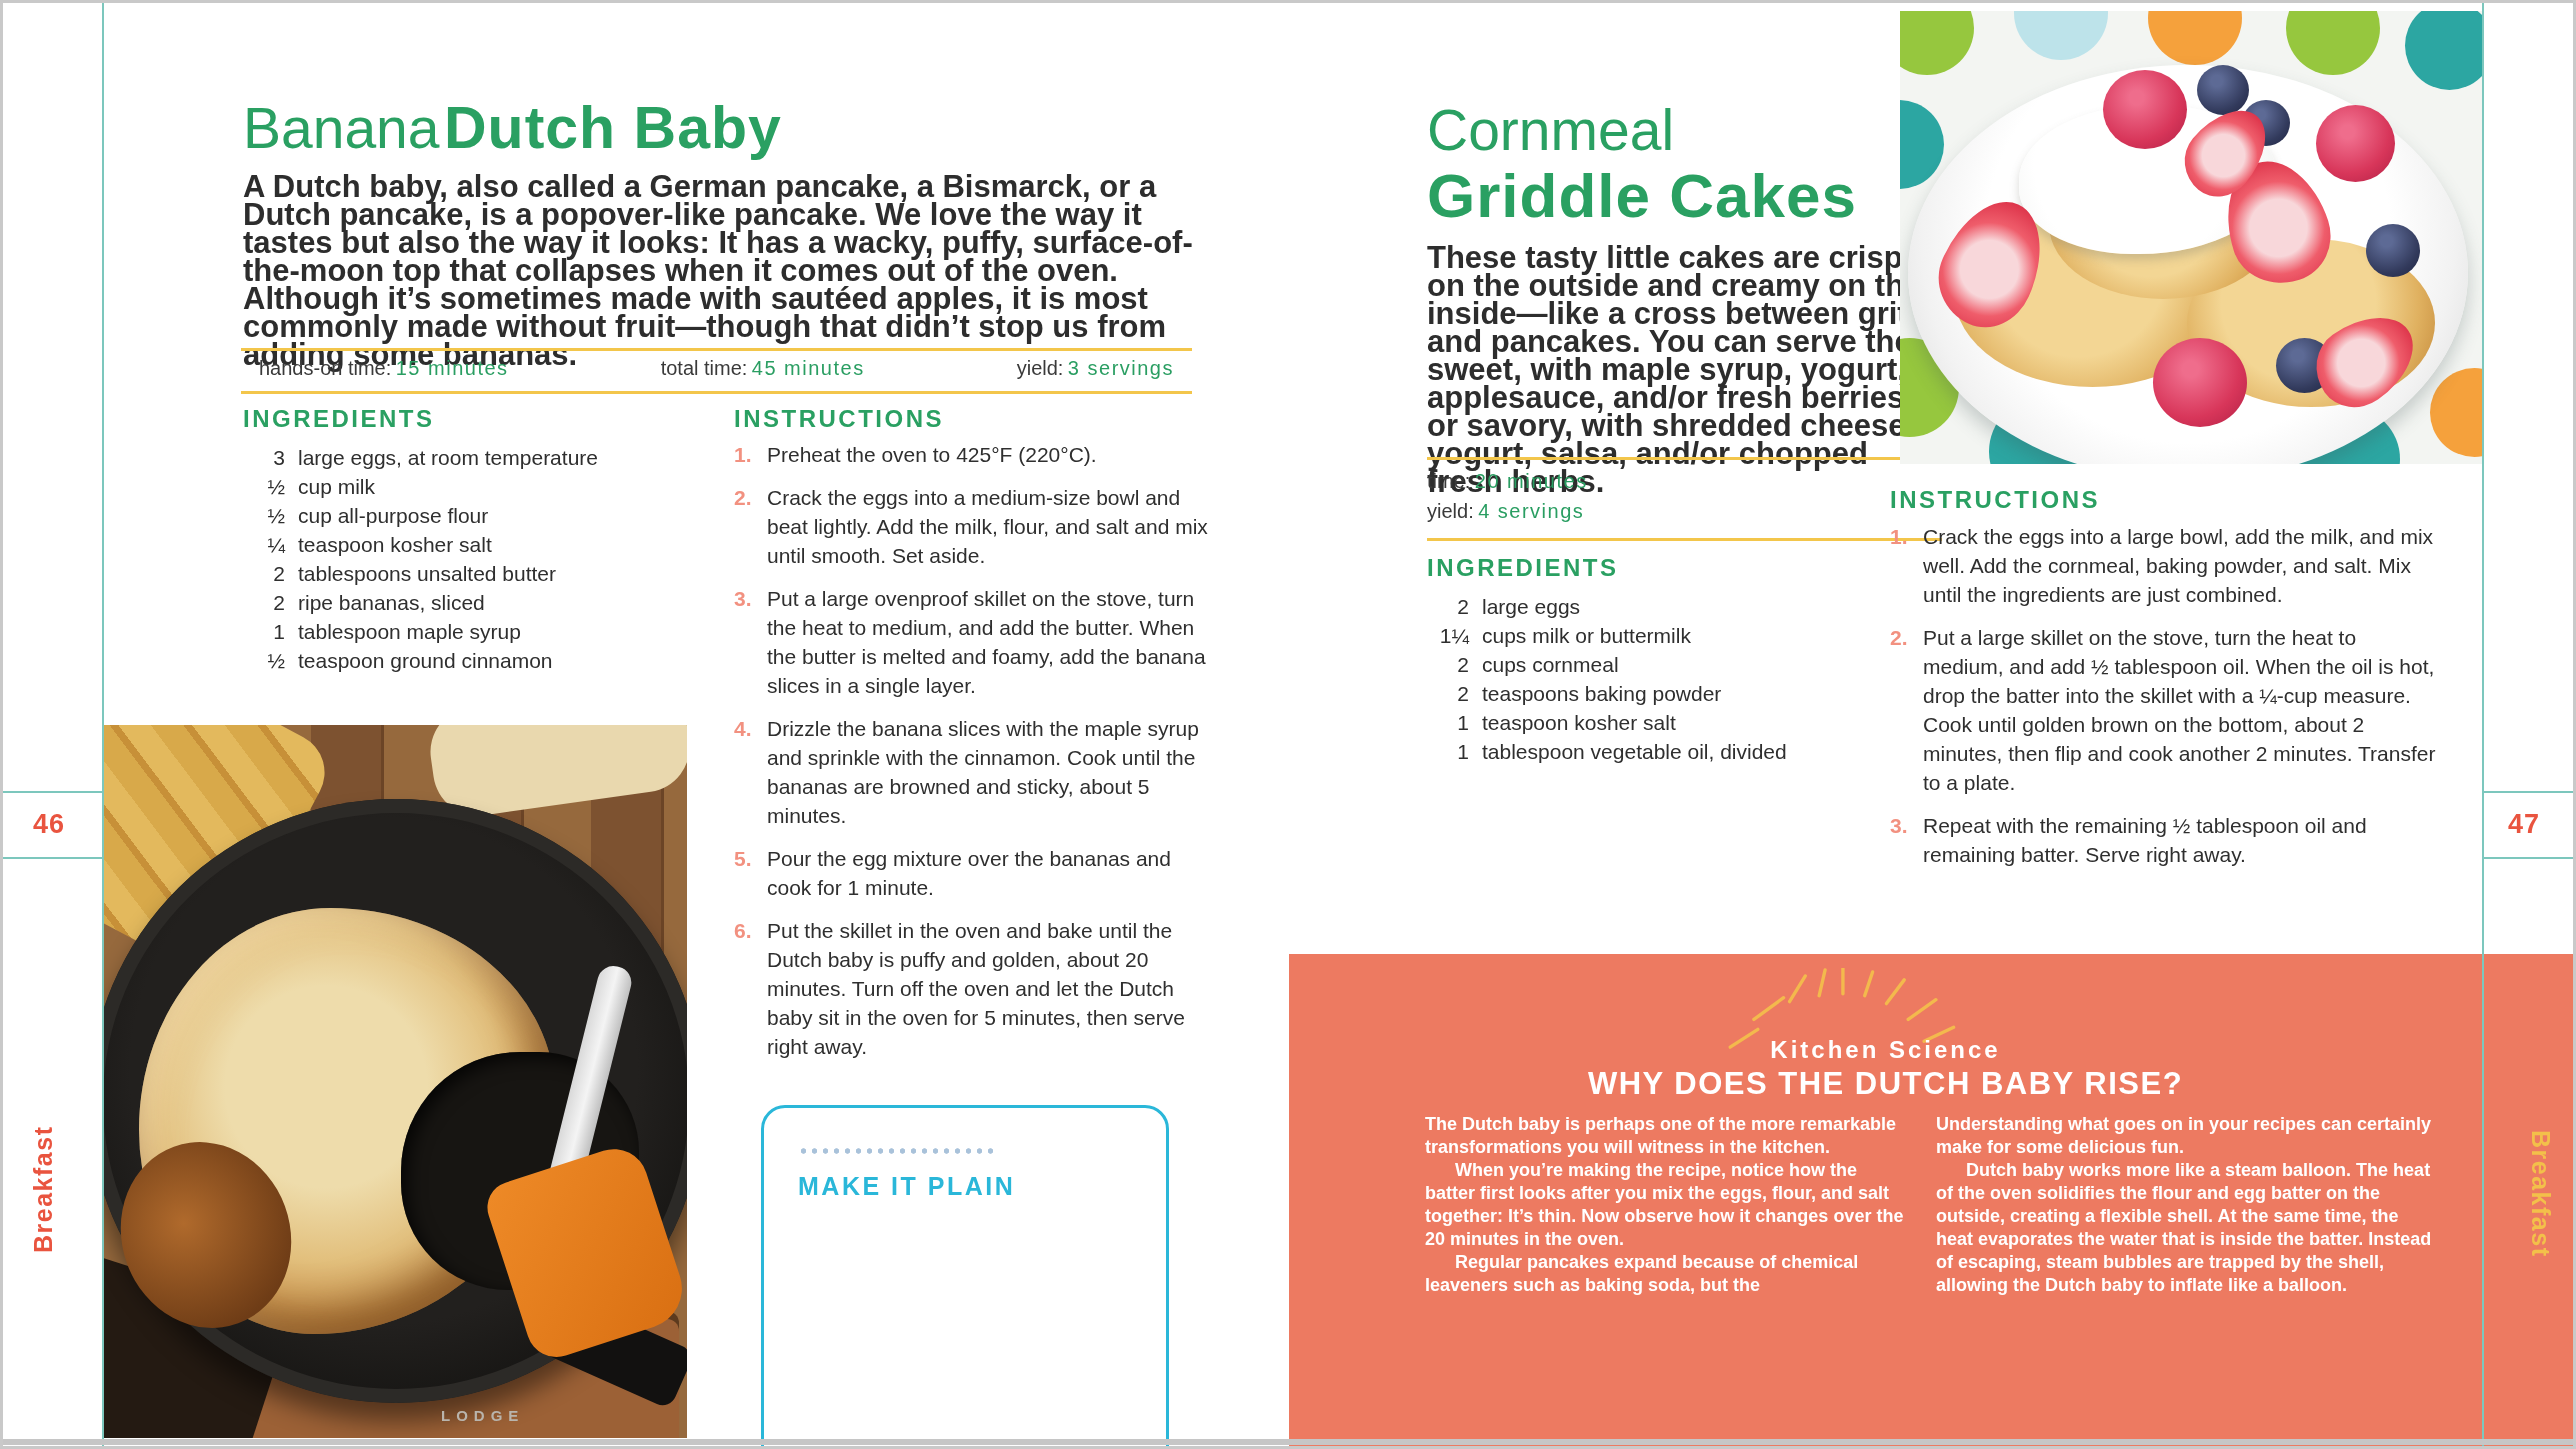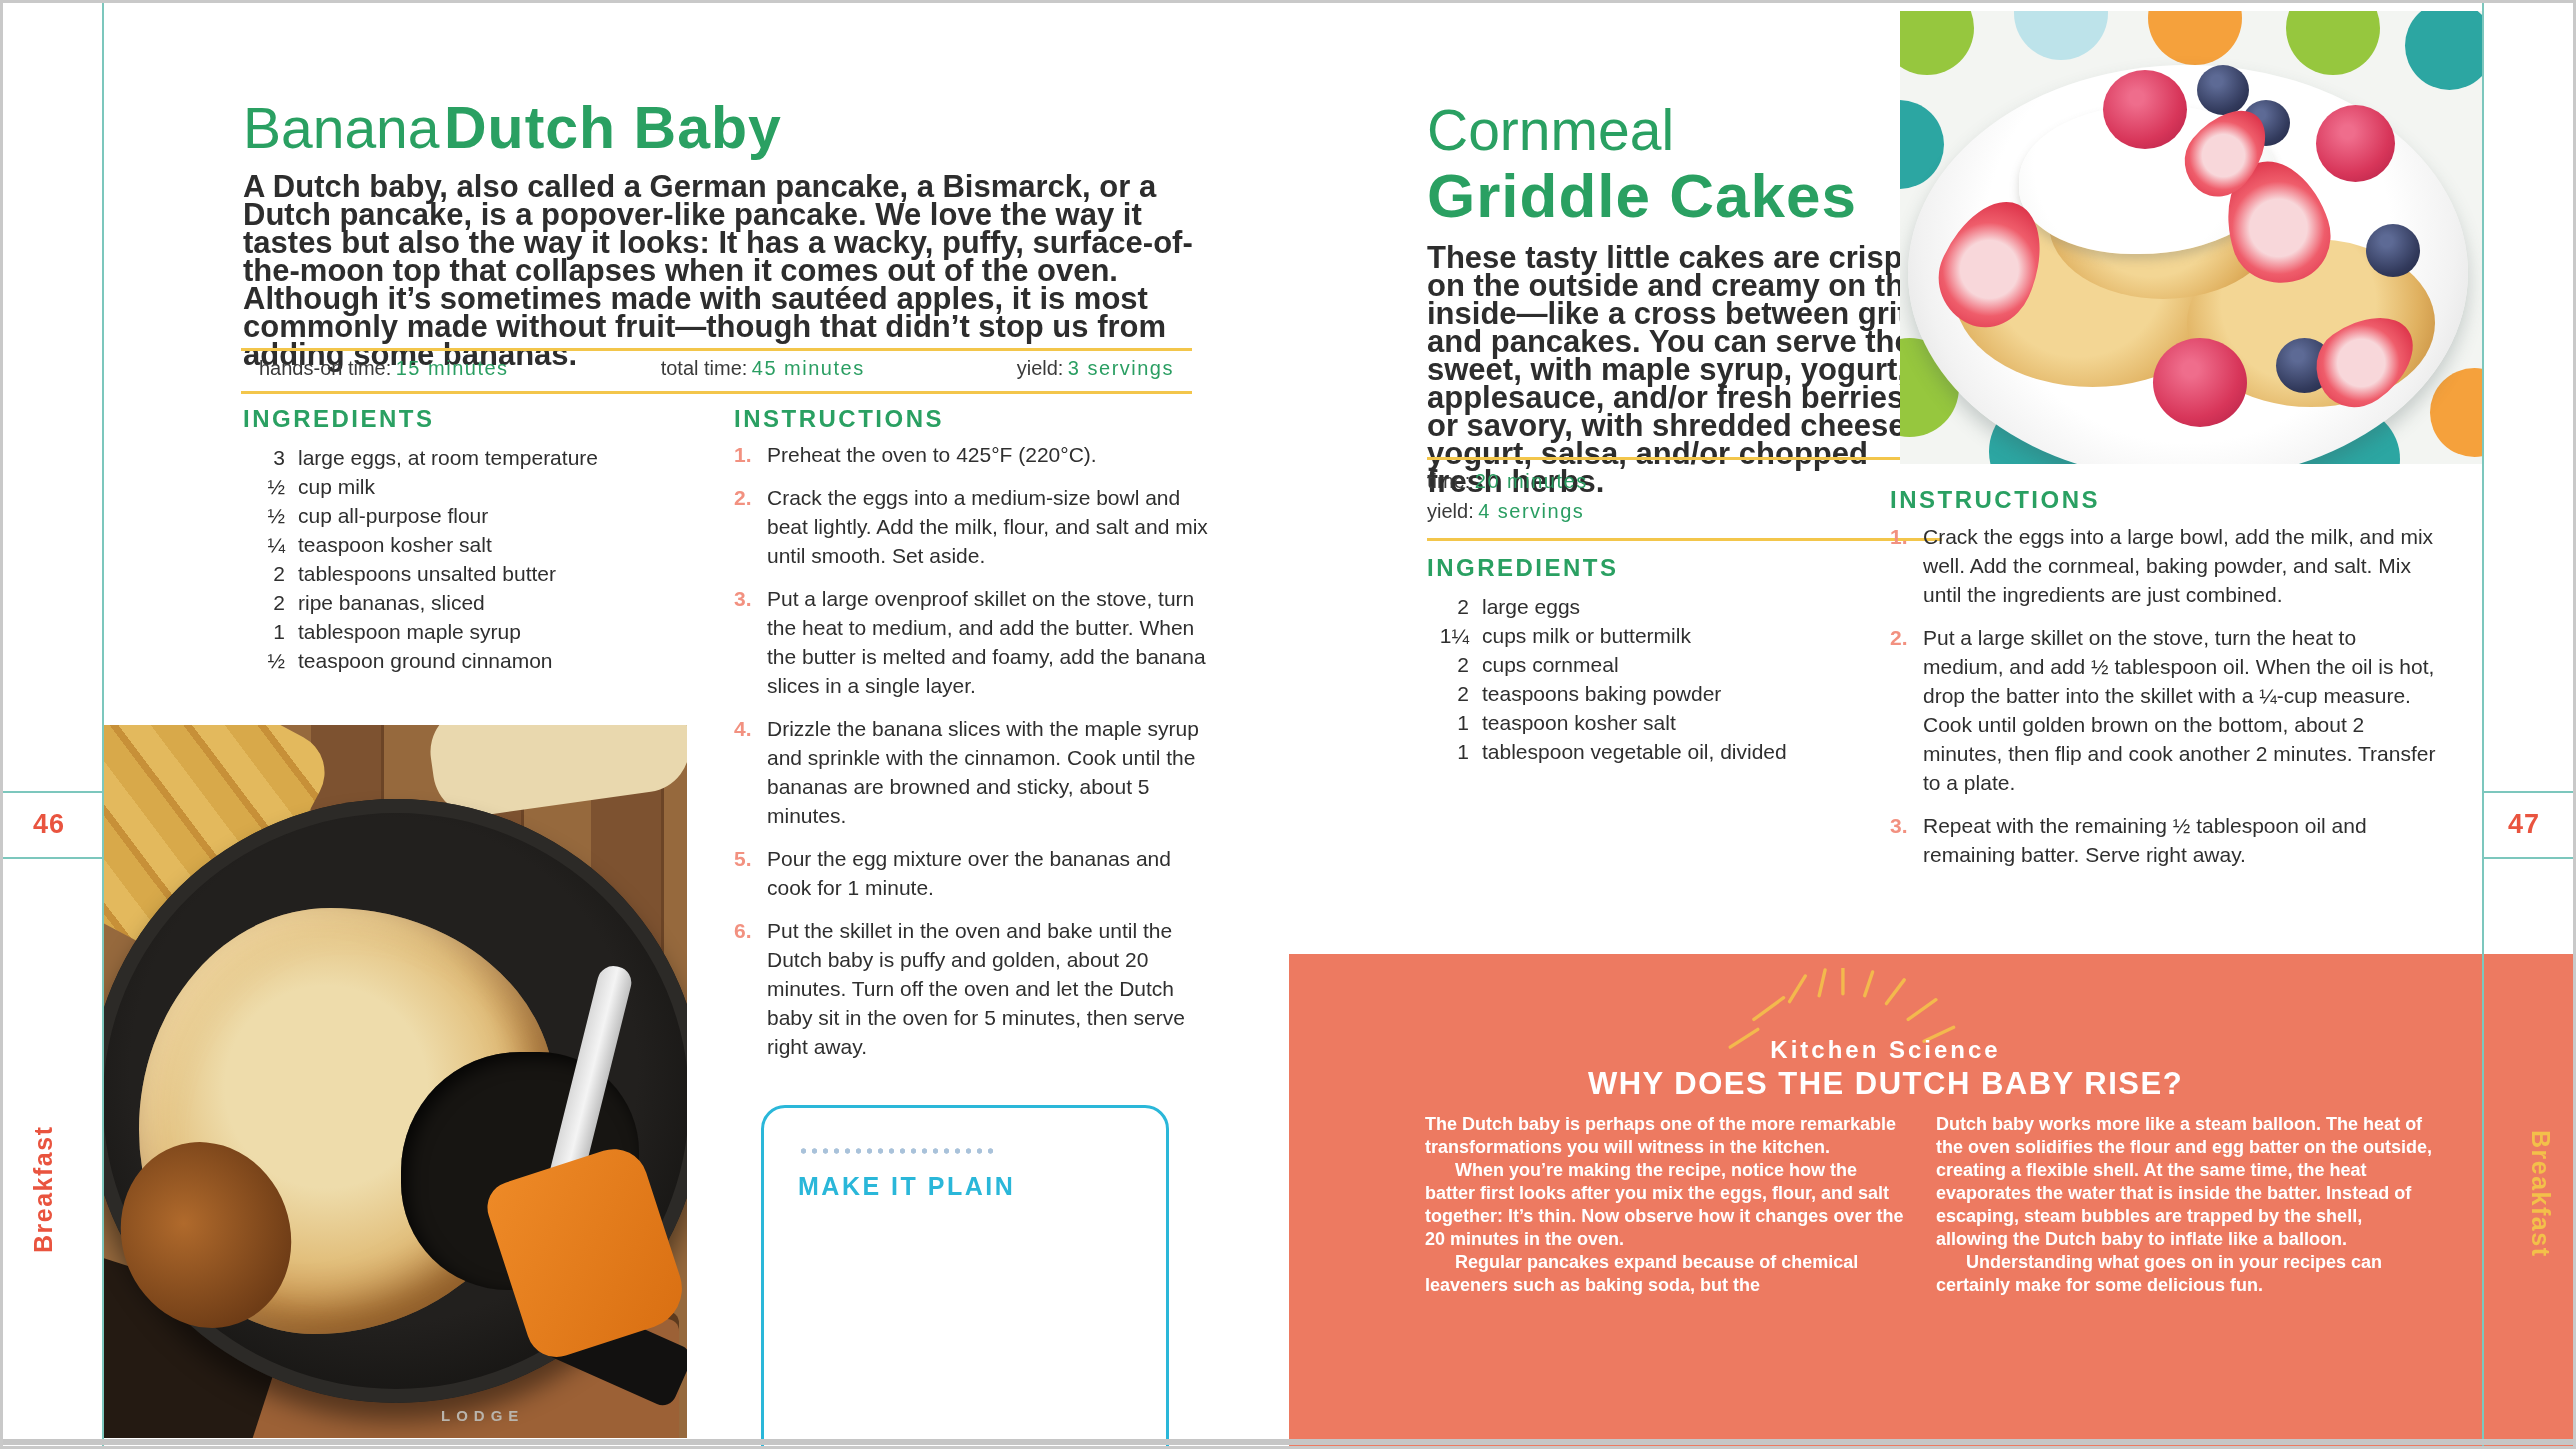--- a/index.html
+++ b/index.html
@@ -126,22 +126,22 @@
     <div id="ks-title">WHY DOES THE DUTCH BABY RISE?</div>
     <div id="ks-cols">
       <div id="ks-col1" class="ks-col">
 
       <p>The Dutch baby is perhaps one of the more remarkable transformations you will witness in the kitchen.</p>
           <p>When you’re making the recipe, notice how the batter first looks after you mix the eggs, flour, and salt together: It’s thin. Now observe how it changes over the 20 minutes in the oven.</p>
           <p>Regular pancakes expand because of chemical leaveners such as baking soda, but the</p>
         </div>
       <div id="ks-col2" class="ks-col">
 
-      <p>Dutch baby works more like a steam balloon. The heat of the oven solidifies the flour and egg batter on the outside, creating a flexible shell. At the same time, the heat evaporates the water that is inside the batter. Instead of escaping, steam bubbles are trapped by the shell, allowing the Dutch baby to inflate like a balloon.</p>
-          <p>Understanding what goes on in your recipes can certainly make for some delicious fun.</p>
+      <p>Understanding what goes on in your recipes can certainly make for some delicious fun.</p>
+          <p>Dutch baby works more like a steam balloon. The heat of the oven solidifies the flour and egg batter on the outside, creating a flexible shell. At the same time, the heat evaporates the water that is inside the batter. Instead of escaping, steam bubbles are trapped by the shell, allowing the Dutch baby to inflate like a balloon.</p>
         </div>
     </div>
   </div>
 
   <div class="v-rule" style="left:99px;"></div>
   <div class="v-rule" style="left:2479px;"></div>
   <div class="pg-rule" style="left:0; width:99px; top:788px;"></div>
   <div class="pg-rule" style="left:0; width:99px; top:854px;"></div>
   <div class="pg-rule" style="left:2479px; width:97px; top:788px;"></div>
   <div class="pg-rule" style="left:2479px; width:97px; top:854px;"></div>

